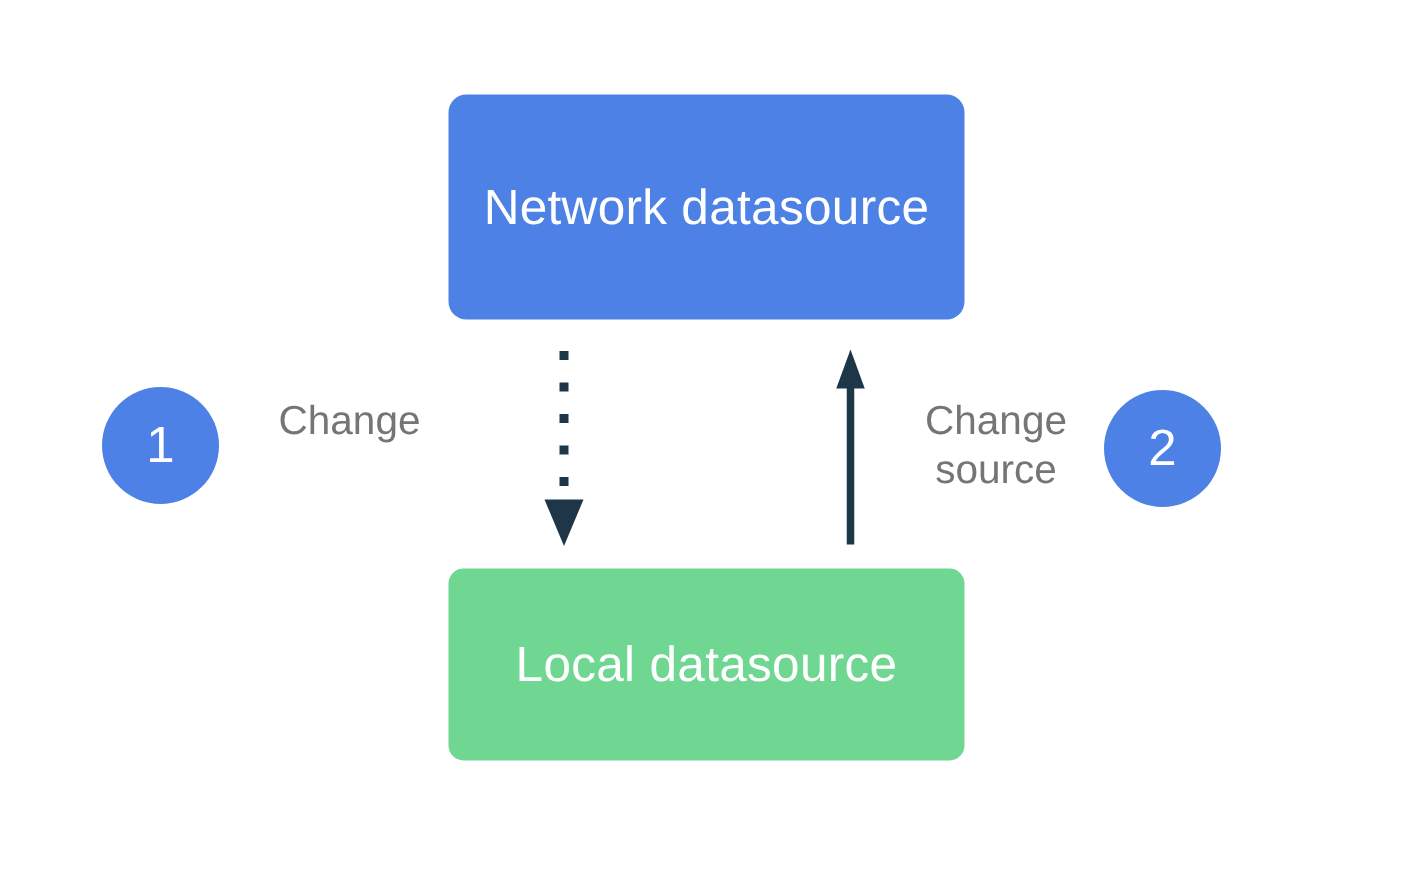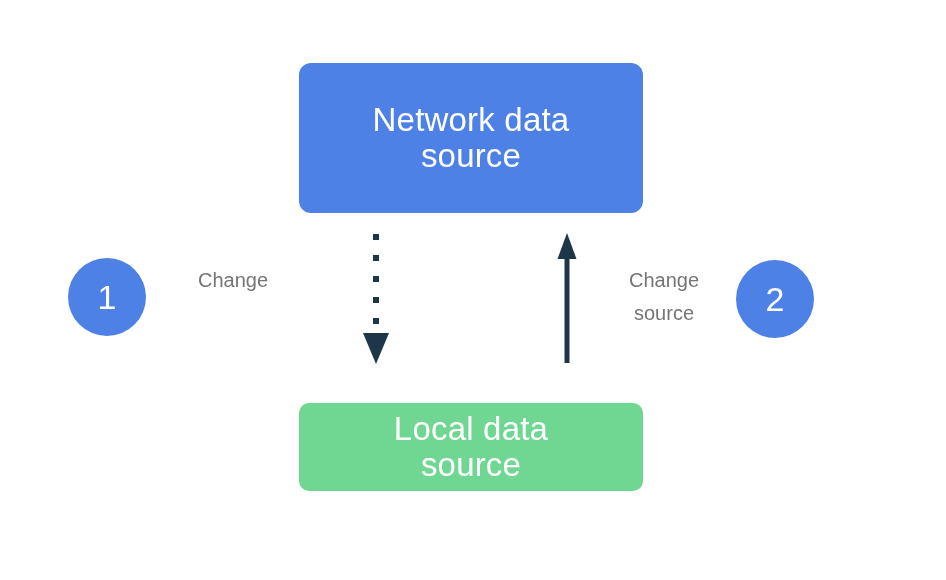--- a/index.html
+++ b/index.html
@@ -11,65 +11,64 @@
   .canvas {
     position: relative;
     width: 946px;
     height: 580px;
     background: var(--background, #ffffff);
     overflow: hidden;
   }
   .node {
     position: absolute;
     display: flex;
-    flex-direction: column;
+    flex-direction: row;
     align-items: center;
     justify-content: center;
     color: #ffffff;
     font-size: 33px;
     line-height: 36px;
     text-align: center;
     letter-spacing: 0.2px;
   }
   .node-network {
     left: 299px;
     top: 63px;
     width: 344px;
     height: 150px;
     background: var(--node-blue, #4d81e5);
     border-radius: 12px;
   }
   .node-local {
     left: 299px;
     top: 379px;
     width: 344px;
-    height: 88px;
+    height: 128px;
     background: var(--node-green, #6fd792);
     border-radius: 10px;
-    margin-top: 24px;
   }
   .badge {
     position: absolute;
     width: 78px;
     height: 78px;
     border-radius: 50%;
     background: var(--badge-blue, #4d81e5);
     color: #ffffff;
     font-size: 34px;
     display: flex;
     align-items: center;
     justify-content: center;
   }
   .badge-1 { left: 68px;  top: 258px; }
   .badge-2 { left: 736px; top: 260px; }
   .flow-label {
     position: absolute;
     width: 220px;
     color: var(--label-gray, #757575);
-    font-size: 20px;
+    font-size: 27px;
     line-height: 33px;
     text-align: center;
   }
   .flow-label-1 { left: 123px; top: 264px; }
   .flow-label-2 { left: 554px; top: 264px; }
   .arrow-layer {
     position: absolute;
     left: 0;
     top: 0;
     width: 946px;

